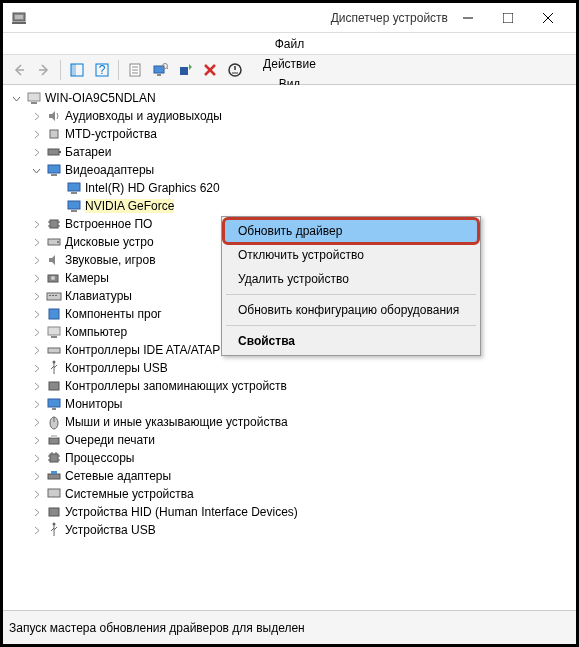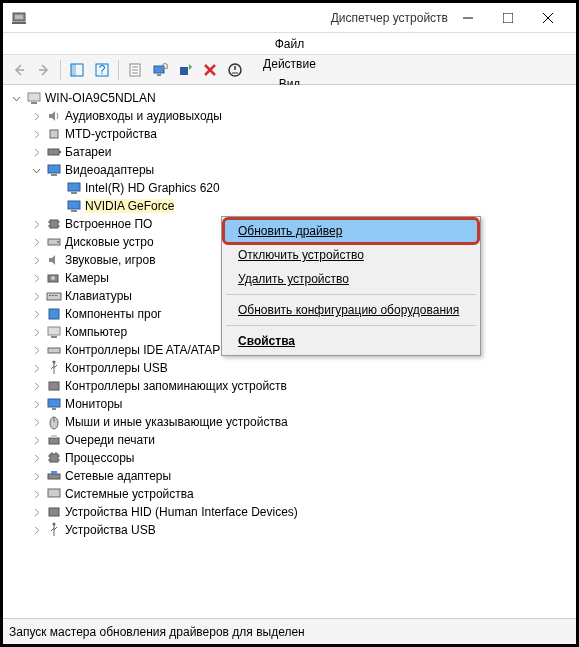--- a/index.html
+++ b/index.html
@@ -27,26 +27,26 @@
 .tree-item .twisty { width: 14px; height: 14px; display: inline-flex; align-items: center; justify-content: center; }
 .tree-item .twisty svg { width: 9px; height: 9px; }
 .tree-item .dicon { width: 16px; height: 16px; margin: 0 3px; display: inline-flex; align-items: center; justify-content: center; }
 .tree-item .dicon svg { width: 16px; height: 16px; }
 .tree-item.selected .label { background: #fef9c3; }
 .indent-0 { padding-left: 4px; }
 .indent-1 { padding-left: 24px; }
 .indent-2 { padding-left: 44px; }
 
 .context-menu { position: absolute; left: 218px; top: 213px; width: 260px; background: #f0f0f0; border: 1px solid #999; box-shadow: 2px 2px 4px rgba(0,0,0,0.25); z-index: 50; padding: 2px; }
-.ctx-item { padding: 5px 14px; cursor: default; text-decoration: underline; }
+.ctx-item { padding: 5px 14px; cursor: default; }
 .ctx-item.highlighted { background: #90c8f6; border: 3px solid #c0392b; border-radius: 6px; margin: -2px; padding: 4px 13px; position: relative; }
 .ctx-sep { height: 1px; background: #ccc; margin: 3px 2px; }
 .ctx-item.bold { font-weight: bold; }
 
-.statusbar { position: absolute; bottom: 0; left: 0; right: 0; height: 26px; border-top: 1px solid #ccc; padding: 2px 6px; background: #f5f5f5; display: flex; align-items: center; }
+.statusbar { position: absolute; bottom: 0; left: 0; right: 0; height: 34px; border-top: 1px solid #ccc; padding: 2px 6px; background: #f5f5f5; display: flex; align-items: center; }
 </style>
 </head>
 <body>
 
 <div class="titlebar">
   <span class="app-icon">
     <svg viewBox="0 0 16 16">
         <rect x="2" y="3" width="12" height="8" fill="#888" stroke="#555"></rect>
         <rect x="4" y="5" width="8" height="4" fill="#bbb"></rect>
         <rect x="1" y="12" width="14" height="2" fill="#666"></rect>

